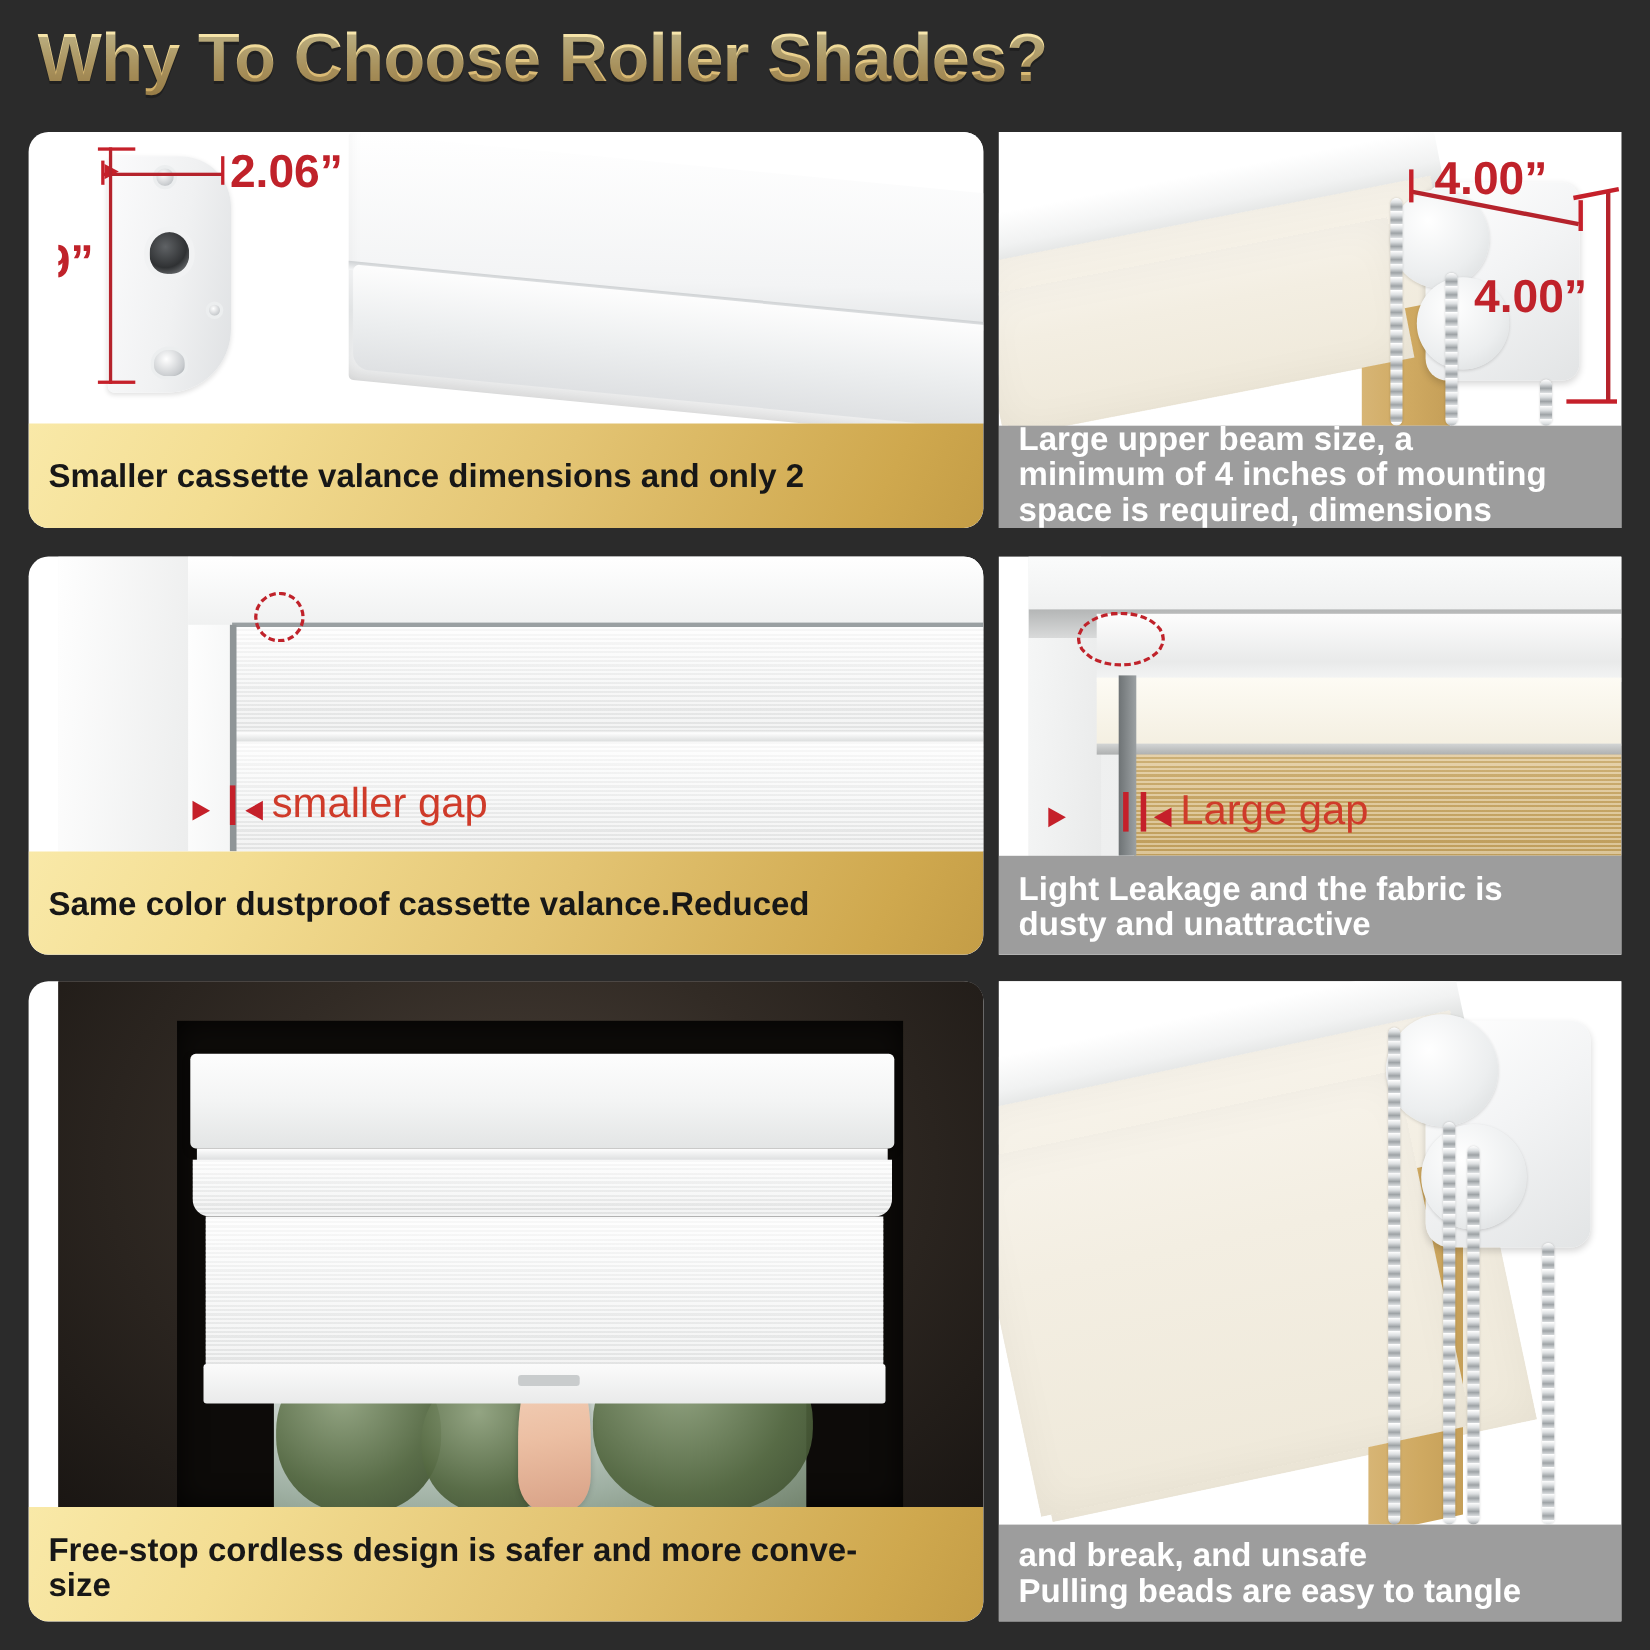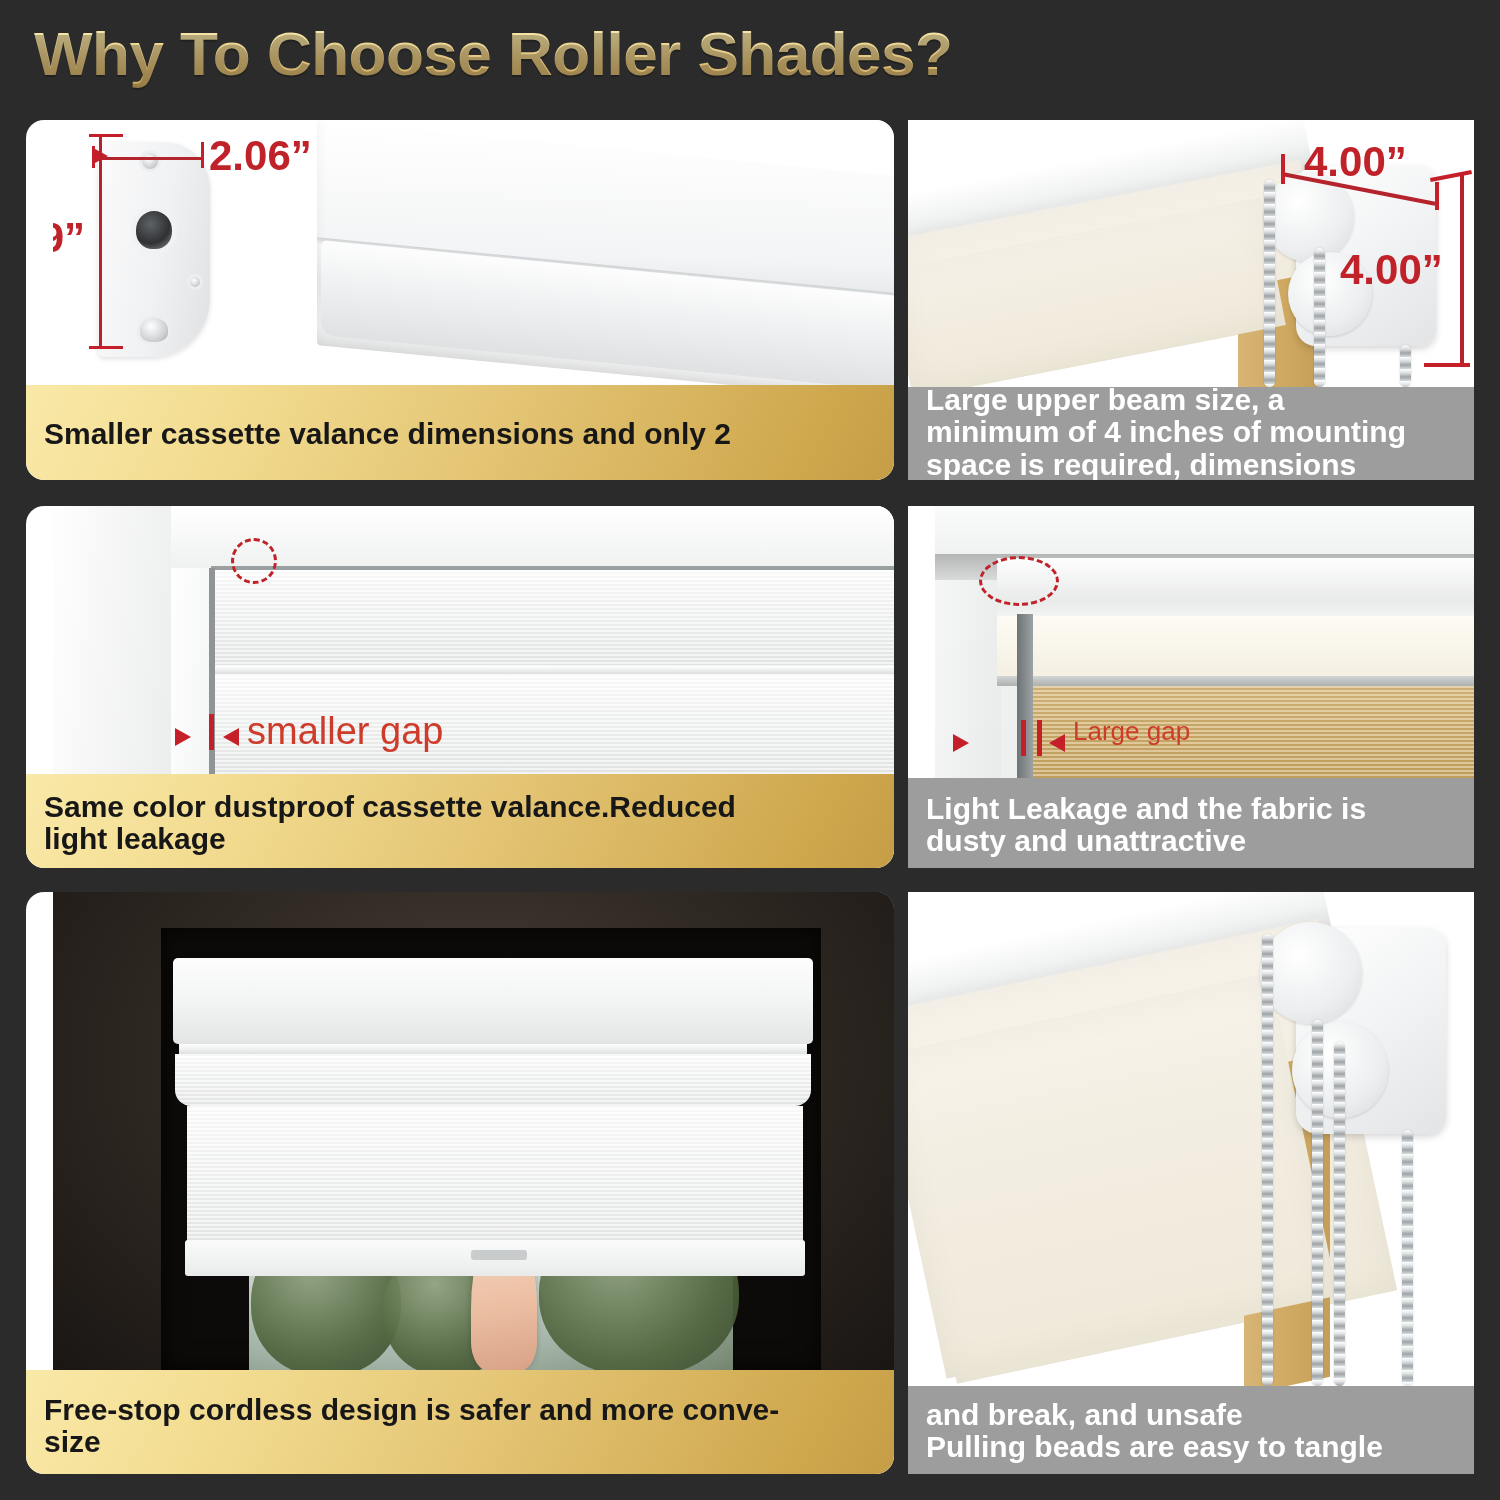--- a/index.html
+++ b/index.html
@@ -347,21 +347,20 @@
 
       <div class="arrow-r" style="left:122px; top:222px;"></div>
       <div class="tick" style="left:156px; top:208px; width:5px; height:36px;"></div>
       <div class="arrow-l" style="left:170px; top:222px;"></div>
       <div class="gap-label" style="left:194px; top:204px; font-size:38px;">smaller gap</div>
     </div>
 
     <div class="caption gold" style="height:94px;">
       <div>
         <span>Same color dustproof cassette valance.Reduced</span>
-        <span>light leakage</span>
       </div>
     </div>
   </div>
 
   <div class="panel right" style="left:908px; top:506px; width:566px; height:362px;">
 
     <div class="photo" style="height:272px; background:linear-gradient(120deg,#f1f2f2,#e8e9e9);">
 
       <div class="win-frame" style="left:0; top:0; width:66px; height:272px; background:linear-gradient(95deg,#f6f7f7,#e9eaea);"></div>
 
@@ -375,21 +374,21 @@
       <div class="shade-tan" style="left:96px; top:180px; width:470px; height:92px;"></div>
 
       <div class="tick" style="left:82px; top:108px; width:16px; height:164px; background:linear-gradient(90deg,#6e7375,#9ca1a3);"></div>
 
       <div class="dashed-ring" style="left:44px; top:50px; width:80px; height:50px; border-width:3px;"></div>
 
       <div class="arrow-r" style="left:18px; top:228px;"></div>
       <div class="tick" style="left:86px; top:214px; width:5px; height:36px;"></div>
       <div class="tick" style="left:102px; top:214px; width:5px; height:36px;"></div>
       <div class="arrow-l" style="left:114px; top:228px;"></div>
-      <div class="gap-label" style="left:138px; top:210px; font-size:26px;">Large gap</div>
+      <div class="gap-label" style="left:138px; top:210px; font-size:38px;">Large gap</div>
     </div>
 
     <div class="caption gray" style="height:90px; padding-top:14px;">
       <div>
         <span>Light Leakage and the fabric is</span>
         <span>dusty and unattractive</span>
       </div>
     </div>
   </div>
 

